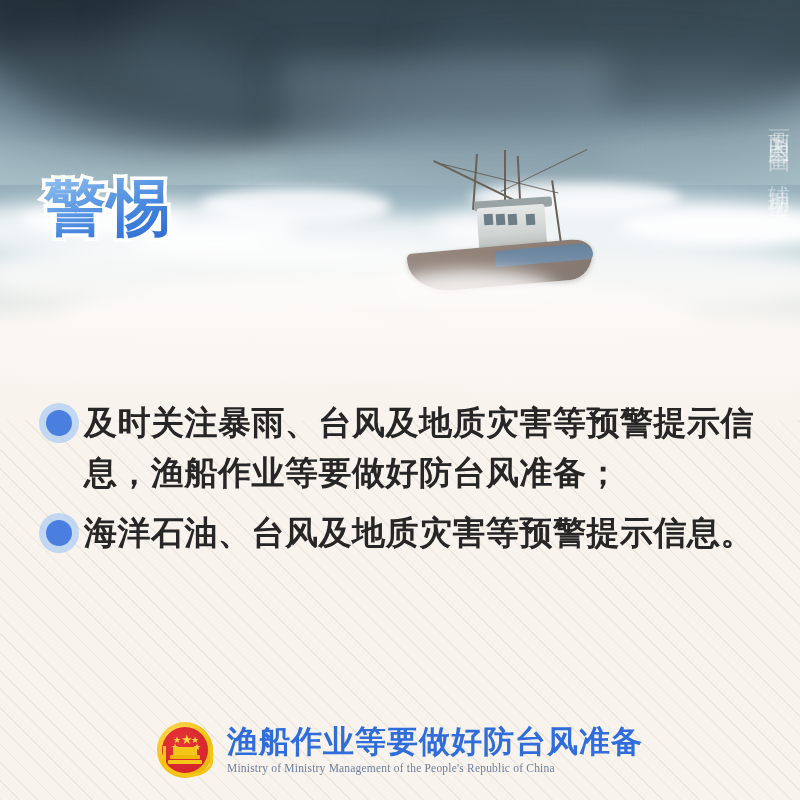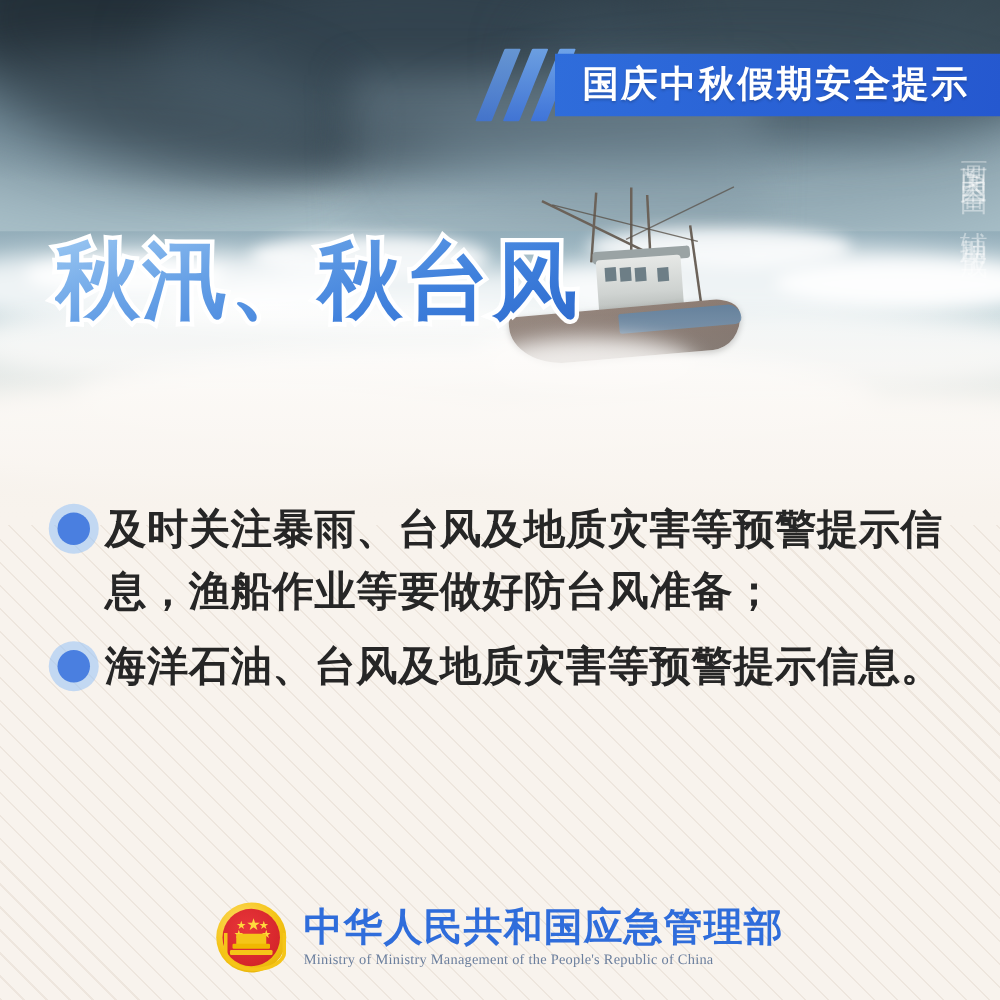--- a/index.html
+++ b/index.html
@@ -259,35 +259,25 @@
       <div class="hull"></div>
       <div class="hull-stripe"></div>
       <div class="boat-spray"></div>
     </div>
 
     <div class="photo-fade"></div>
   </div>
 
   <div class="watermark">画面内容由AI辅助生成</div>
 
-  <div class="banner-wrap">
-    <div class="slashes">
-      <div class="slash s1"></div>
-      <div class="slash s2"></div>
-      <div class="slash s3"></div>
-    </div>
-    <div class="banner">
-      <span class="btxt">国庆中秋假期安全提示</span>
-    </div>
-  </div>
 
   <div class="headline">
-    <span class="hl-shell hl-line2">
-      <span class="hl-stroke">秋汛、秋台风</span>
-      <span class="hl-fill">秋汛、秋台风</span>
+    <span class="hl-shell">
+      <span class="hl-stroke">警惕</span>
+      <span class="hl-fill">警惕</span>
     </span>
   </div>
 
   <div class="bullets">
     <div class="bullet-row">
       <div class="dot-wrap">
         <div class="dot"></div>
       </div>
       <div class="btext">及时关注暴雨、台风及地质灾害等预警提示信息，渔船作业等要做好防台风准备；</div>
     </div>
@@ -307,18 +297,18 @@
       <div class="e-star" style="left:16px;top:14px;">★</div>
       <div class="e-star" style="left:14px;top:21px;">★</div>
       <div class="e-star" style="left:34px;top:14px;">★</div>
       <div class="e-star" style="left:36px;top:21px;">★</div>
       <div class="e-gate"></div>
       <div class="e-gate2"></div>
       <div class="e-gate3"></div>
       <div class="e-wheat"></div>
     </div>
     <div class="f-text">
-      <div class="f-cn">中华人民共和国应急管理部</div>
+      <div class="f-cn">渔船作业等要做好防台风准备</div>
       <div class="f-en">Ministry of Ministry Management of the People's Republic of China</div>
     </div>
   </div>
 
 </div>
 
 </body></html>

